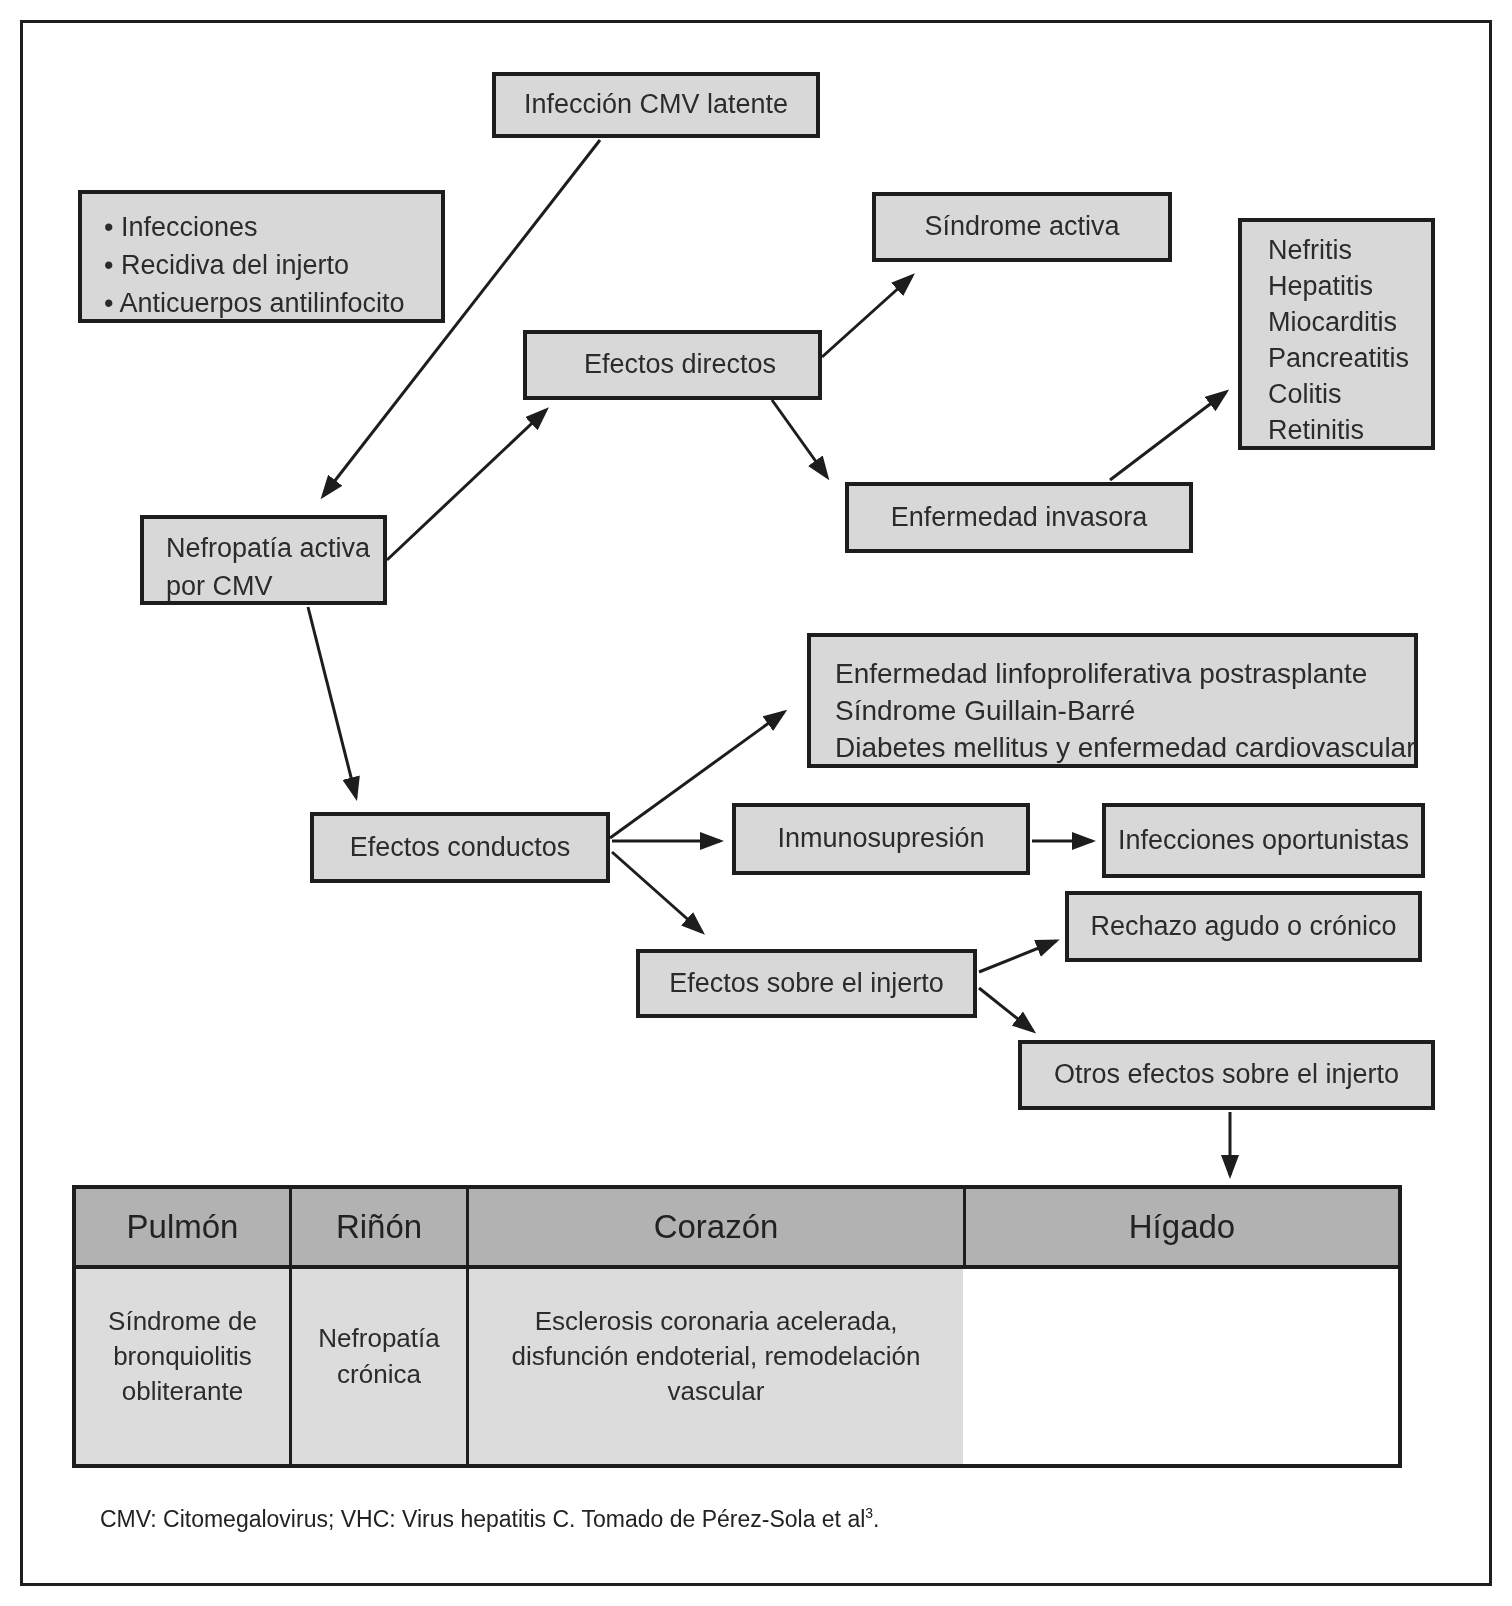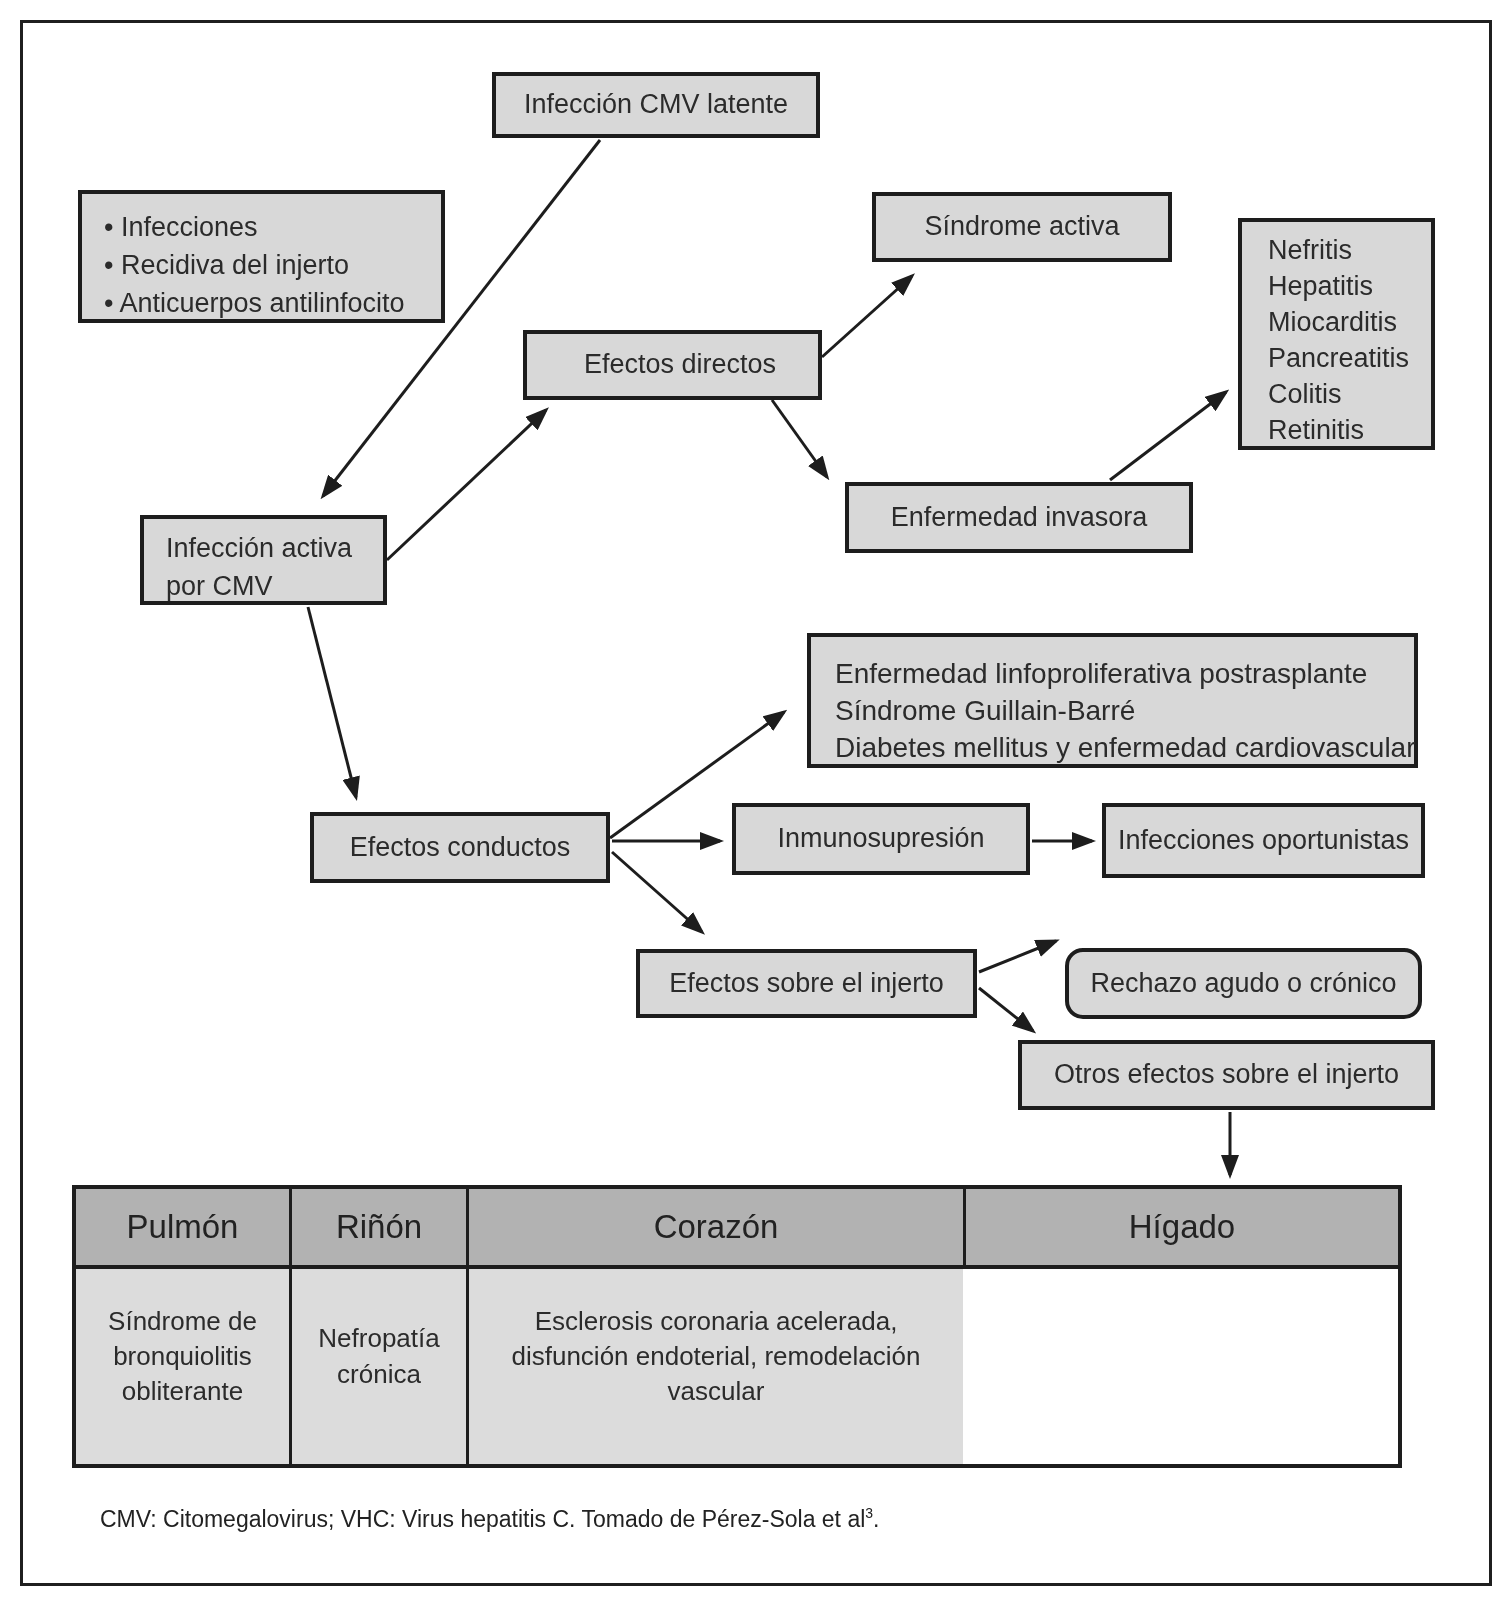--- a/index.html
+++ b/index.html
@@ -93,39 +93,39 @@
       <div class="line">Pancreatitis</div>
       <div class="line">Colitis</div>
       <div class="line">Retinitis</div>
     </div>
 
   <div class="node center" style="left:523px;top:330px;width:299px;height:70px;padding-left:15px;">Efectos directos</div>
 
   <div class="node center" style="left:845px;top:482px;width:348px;height:71px;">Enfermedad invasora</div>
 
   <div class="node twoline" style="left:140px;top:515px;width:247px;height:90px;">
-      <div class="line">Infección activa</div>
+      <div class="line">Nefropatía activa</div>
       <div class="line">por CMV</div>
     </div>
 
   <div class="node multiline" style="left:807px;top:633px;width:611px;height:135px;">
       <div class="line">Enfermedad linfoproliferativa postrasplante</div>
       <div class="line">Síndrome Guillain-Barré</div>
       <div class="line">Diabetes mellitus y enfermedad cardiovascular</div>
     </div>
 
   <div class="node center" style="left:310px;top:812px;width:300px;height:71px;">Efectos conductos</div>
 
   <div class="node center" style="left:732px;top:803px;width:298px;height:72px;">Inmunosupresión</div>
 
   <div class="node center" style="left:1102px;top:803px;width:323px;height:75px;">Infecciones oportunistas</div>
 
   <div class="node center" style="left:636px;top:949px;width:341px;height:69px;">Efectos sobre el injerto</div>
 
-  <div class="node center" style="left:1065px;top:948px;width:357px;height:71px;border-radius:18px;">Rechazo agudo o crónico</div>
+  <div class="node center" style="left:1065px;top:891px;width:357px;height:71px;">Rechazo agudo o crónico</div>
 
   <div class="node center" style="left:1018px;top:1040px;width:417px;height:70px;">Otros efectos sobre el injerto</div>
 
   <div class="orgtable">
     <div class="hcell first">Pulmón</div>
     <div class="hcell">Riñón</div>
     <div class="hcell">Corazón</div>
     <div class="hcell">Hígado</div>
     <div class="bcell first">Síndrome de bronquiolitis obliterante</div>
     <div class="bcell">Nefropatía crónica</div>

